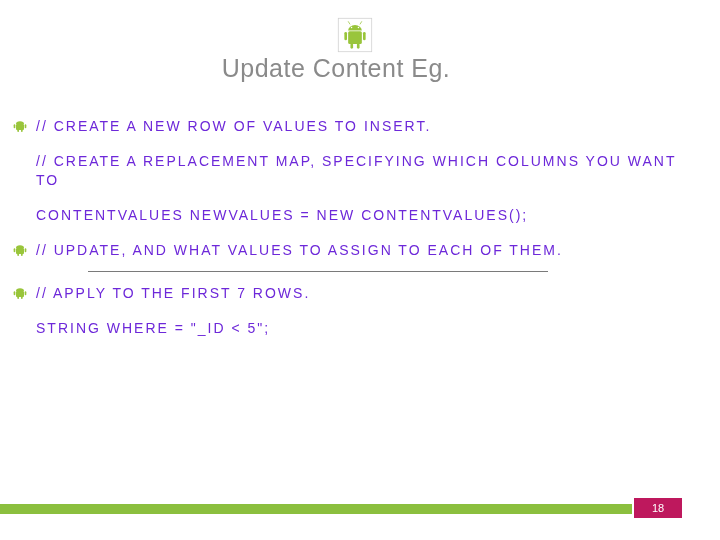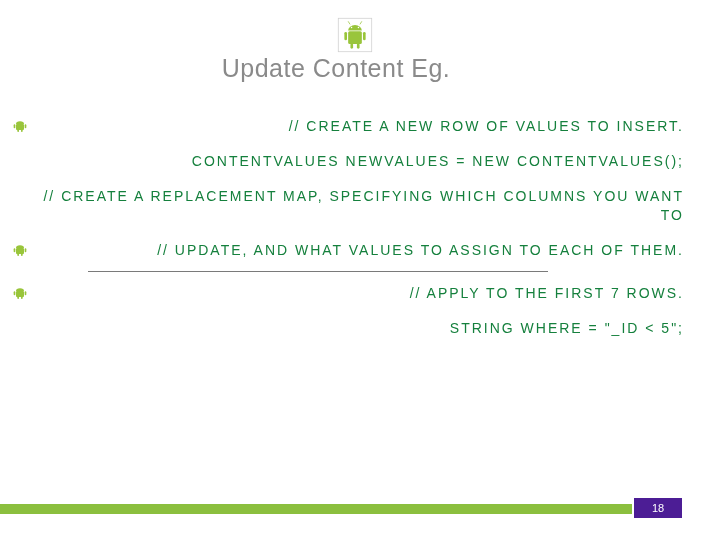--- a/index.html
+++ b/index.html
@@ -31,26 +31,25 @@
     color: #8a8a8a;
     letter-spacing: 0.5px;
     margin-right: 38px;
   }
   .content {
     padding: 22px 36px 0 36px;
   }
   .line {
     font-size: 14px;
     letter-spacing: 2px;
-    color: #15803d;
+    color: #6d28d9;
     font-weight: 400;
     margin-bottom: 16px;
     line-height: 1.35;
     position: relative;
-    text-align: right;
   }
   .bullet-icon {
     position: absolute;
     left: -24px;
     top: 1px;
     width: 16px;
     height: 16px;
   }
   .bullet-icon svg { width: 100%; height: 100%; display: block; }
   .divider {
@@ -73,21 +72,21 @@
     top: 6px;
     height: 10px;
     background: #8bbf3e;
   }
   .footer-num-box {
     position: absolute;
     right: 38px;
     top: 0;
     width: 48px;
     height: 20px;
-    background: #4c1d95;
+    background: #be185d;
     color: #ffffff;
     font-size: 11px;
     display: flex;
     align-items: center;
     justify-content: center;
     letter-spacing: 0;
   }
 </style>
 </head>
 <body>
@@ -124,23 +123,23 @@
             <rect x="2.5" y="9.5" width="2.5" height="6" rx="1.2"></rect>
             <rect x="19" y="9.5" width="2.5" height="6" rx="1.2"></rect>
             <rect x="8" y="17" width="2.5" height="4" rx="1.2"></rect>
             <rect x="13.5" y="17" width="2.5" height="4" rx="1.2"></rect>
           </g>
         </svg>
     </span>
     <span>// CREATE A NEW ROW OF VALUES TO INSERT.</span>
   </div>
 
+  <div class="line">// CREATE A REPLACEMENT MAP, SPECIFYING WHICH COLUMNS YOU WANT TO</div>
+
   <div class="line">CONTENTVALUES NEWVALUES = NEW CONTENTVALUES();</div>
-
-  <div class="line">// CREATE A REPLACEMENT MAP, SPECIFYING WHICH COLUMNS YOU WANT TO</div>
 
   <div class="line">
     <span class="bullet-icon">
       <svg viewBox="0 0 24 24">
           <g fill="#99c53b">
             <path d="M6 9a6 4 0 0 1 12 0z"></path>
             <rect x="6" y="9" width="12" height="9" rx="1.5"></rect>
             <rect x="2.5" y="9.5" width="2.5" height="6" rx="1.2"></rect>
             <rect x="19" y="9.5" width="2.5" height="6" rx="1.2"></rect>
             <rect x="8" y="17" width="2.5" height="4" rx="1.2"></rect>

